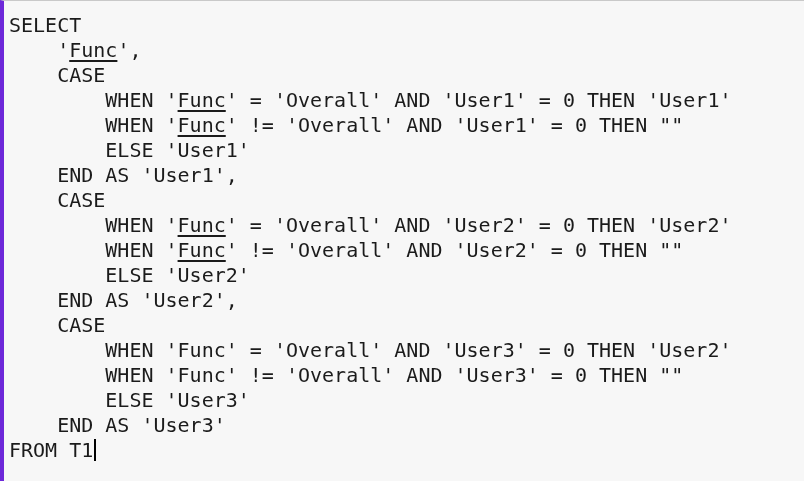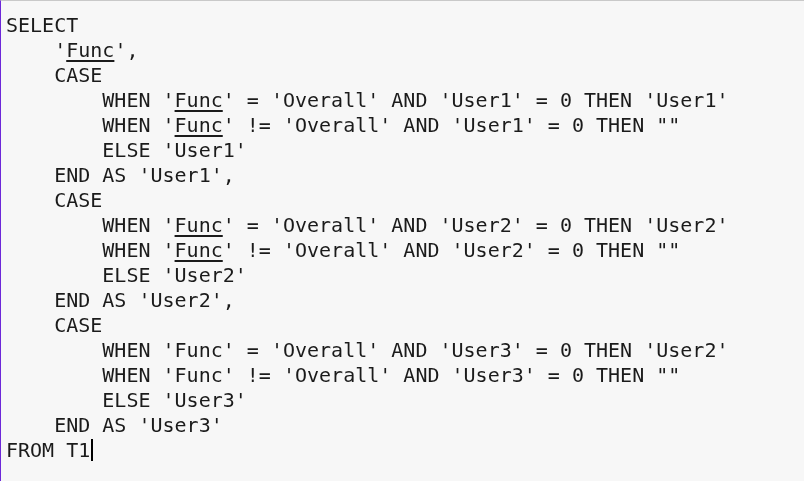--- a/index.html
+++ b/index.html
@@ -12,21 +12,21 @@
     overflow: hidden;
     background: #f7f7f7;
     font-family: "DejaVu Sans Mono", "Liberation Mono", monospace;
   }
   .editor {
     box-sizing: border-box;
     width: 804px;
     height: 481px;
     background: var(--bg, #f7f7f7);
     border-top: 1px solid #c9c9c9;
-    border-left: 1px solid #6d28d9;
+    border-left: 4px solid #6d28d9;
     cursor: text;
   }
   .code {
     margin: 0;
     padding: 12px 0 0 5px;
     font-family: "DejaVu Sans Mono", "Liberation Mono", monospace;
     font-size: 20px;
     line-height: 25px;
     color: var(--fg, #1b1b1b);
     white-space: pre;

